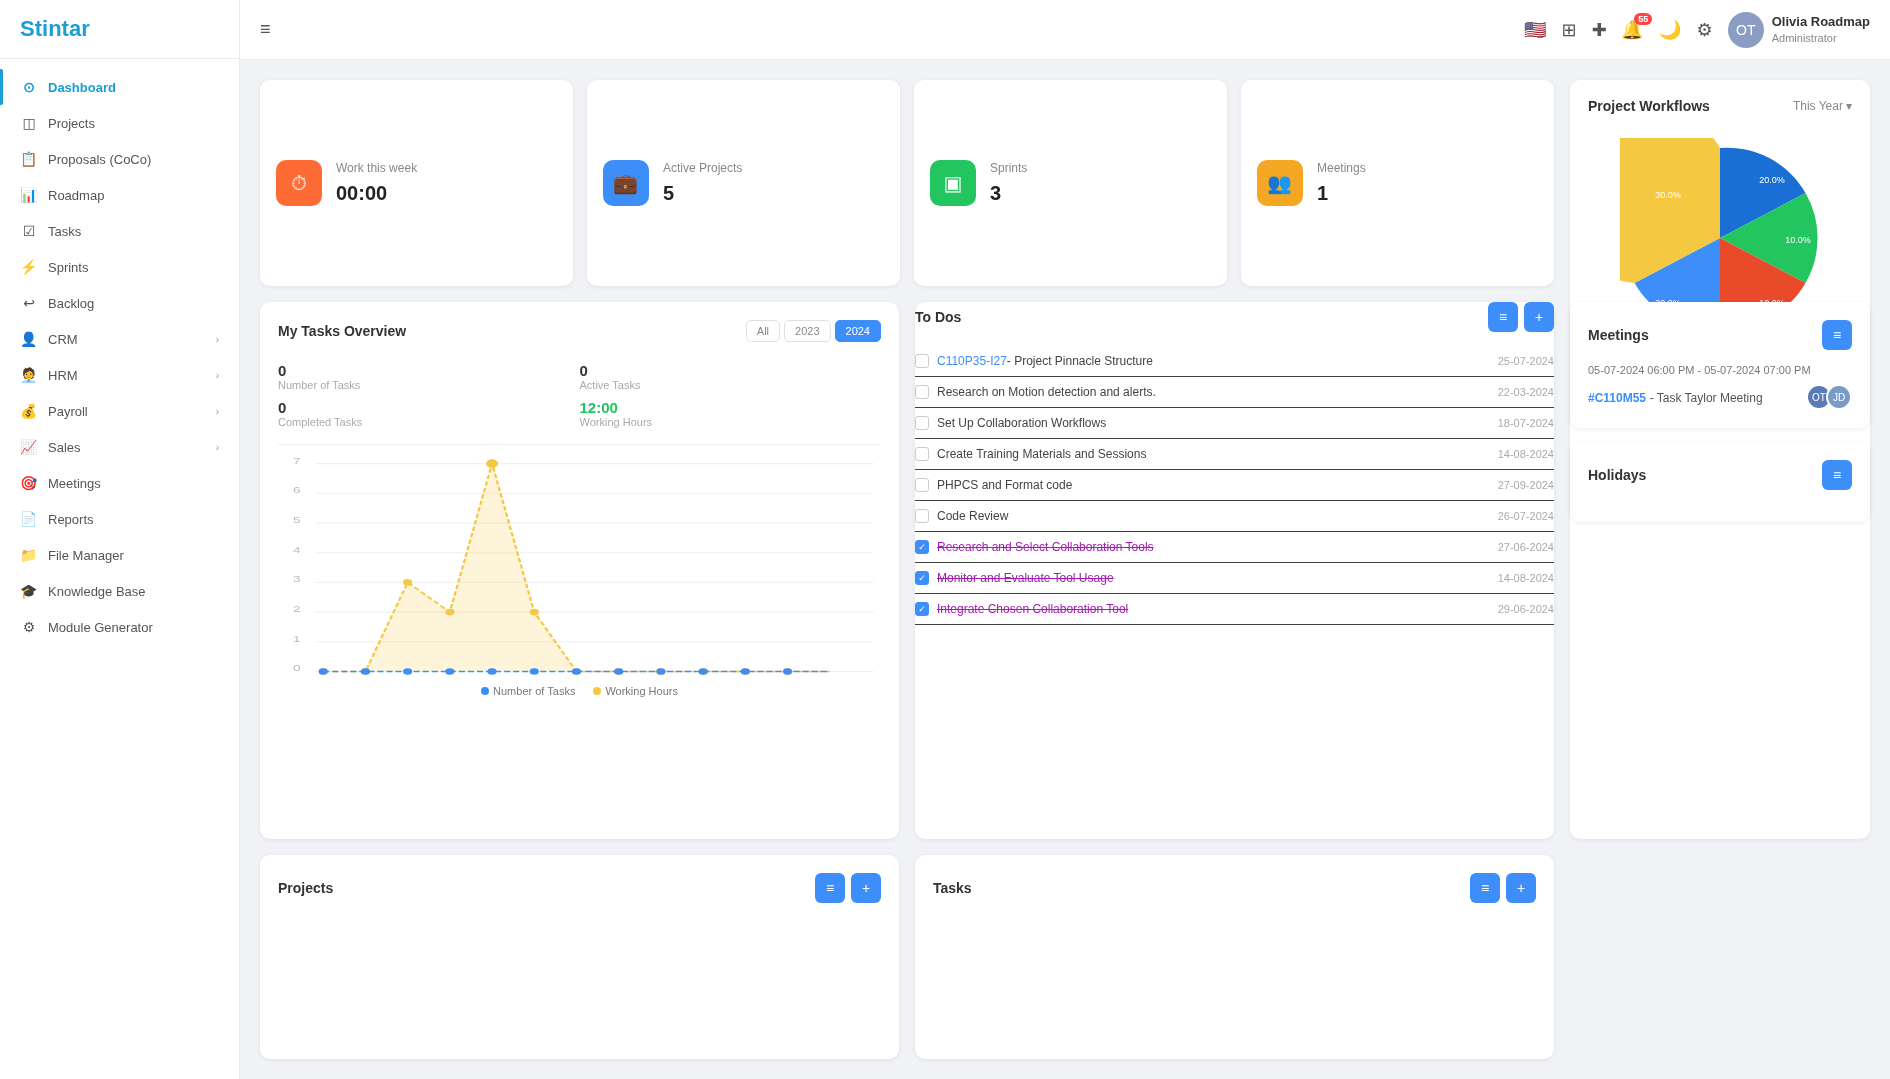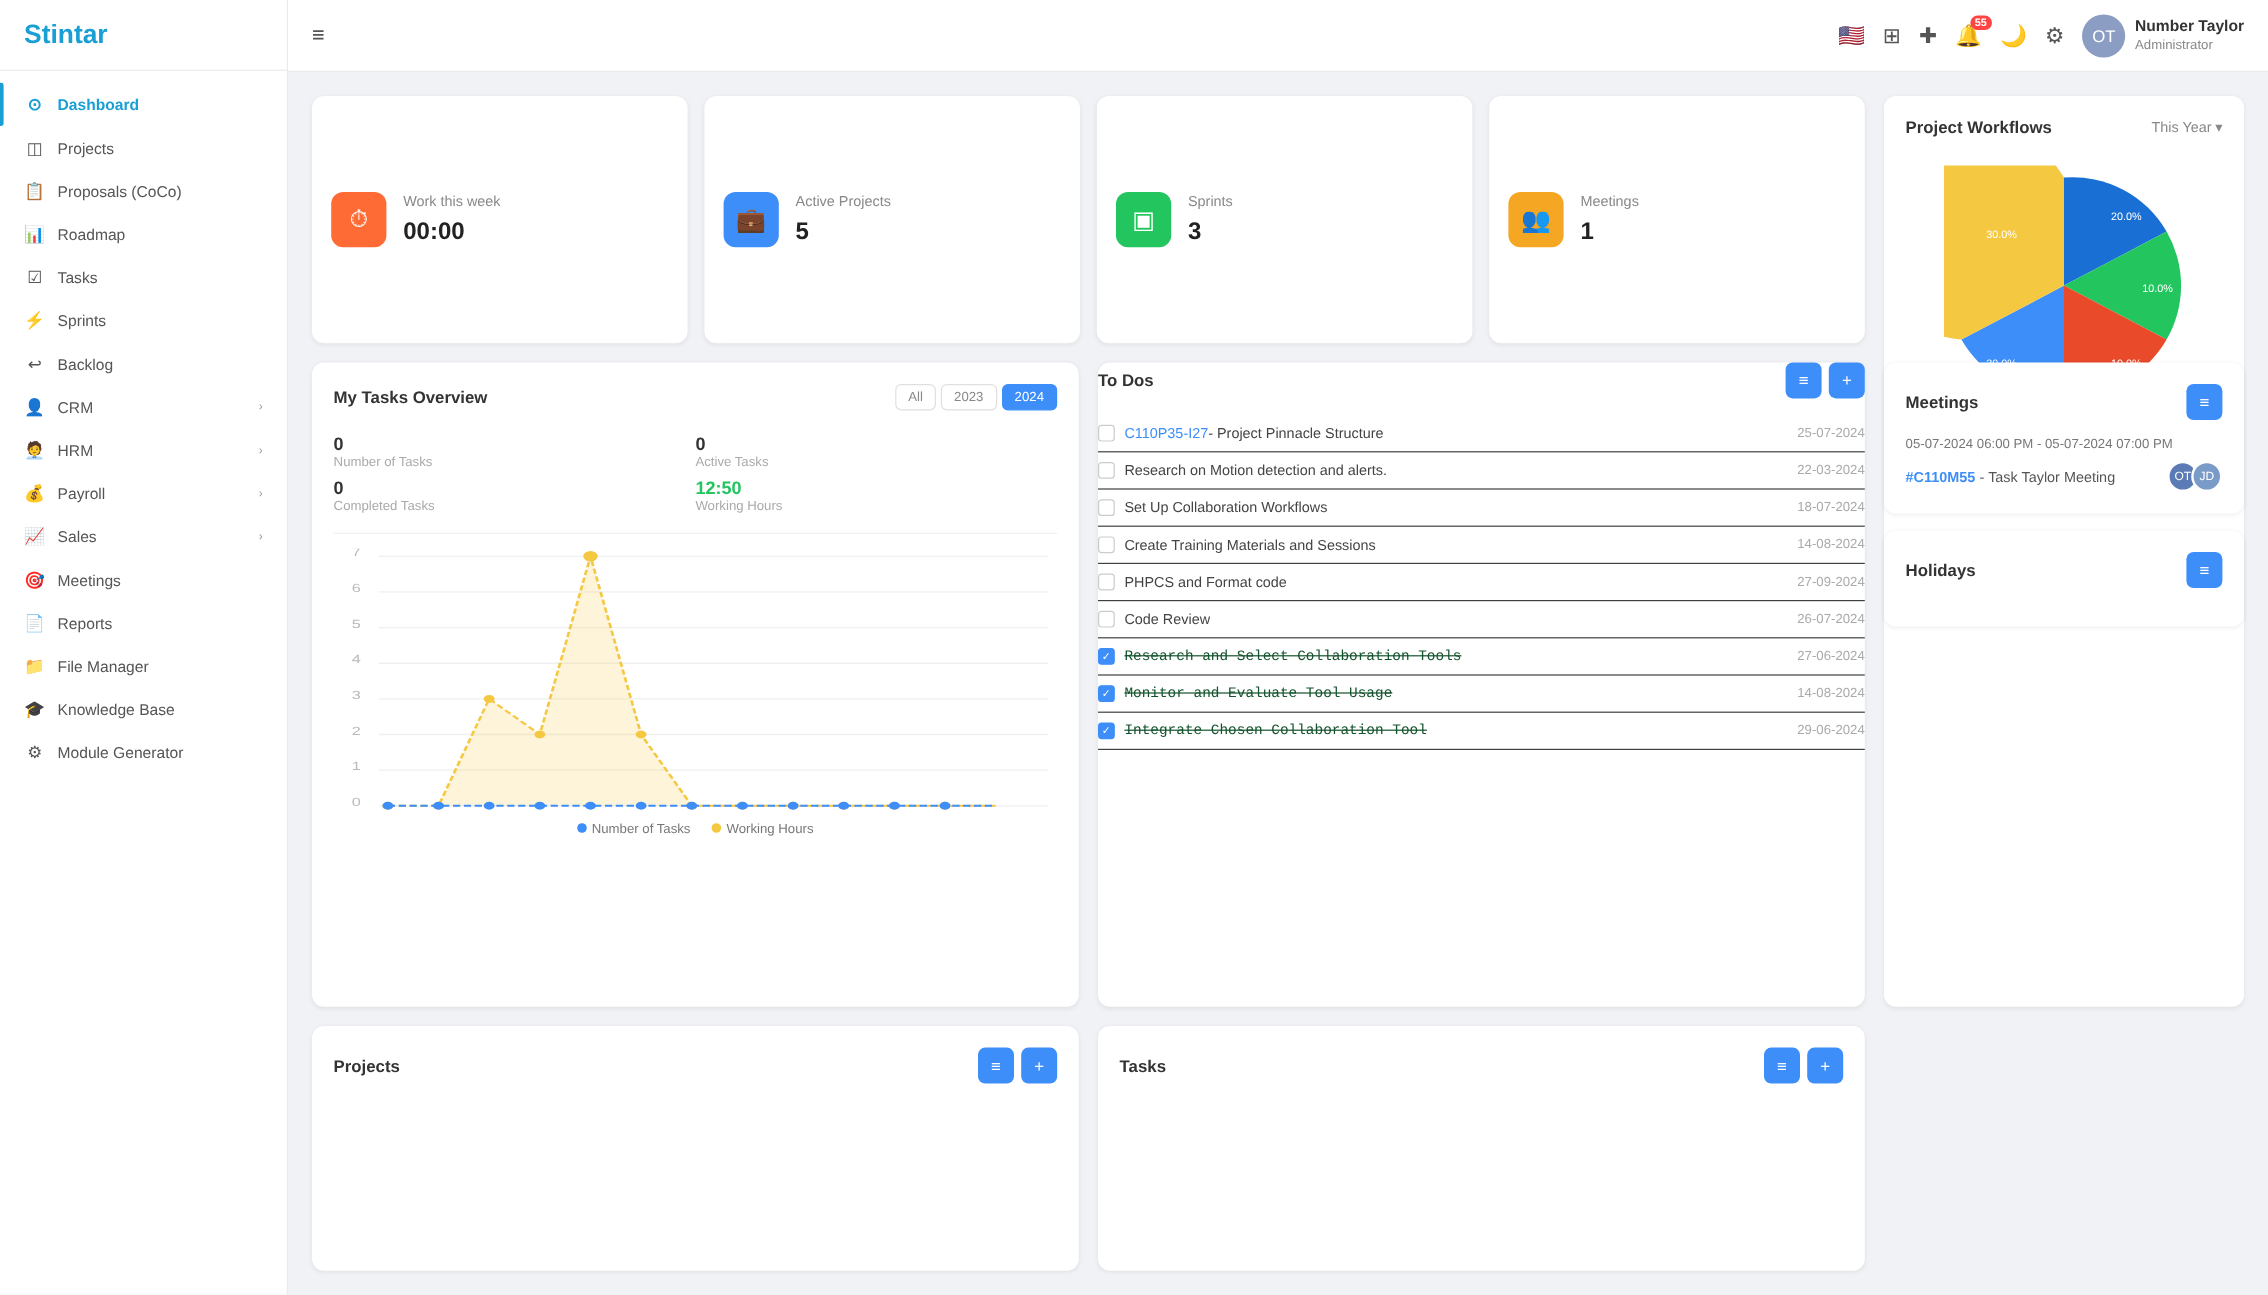--- a/index.html
+++ b/index.html
@@ -74,21 +74,21 @@
     
     .todos-panel { grid-column: 2; grid-row: 2; background: #fff; border-radius: 10px; box-shadow: 0 1px 4px rgba(0,0,0,0.07); }
     .todos-header { display: flex; align-items: center; justify-content: space-between; margin-bottom: 14px; }
     .todos-title { font-size: 14px; font-weight: 600; color: #333; }
     .icon-btn-group { display: flex; gap: 6px; }
     .icon-btn { width: 30px; height: 30px; border-radius: 6px; background: #3d8ef8; color: #fff; border: none; display: flex; align-items: center; justify-content: center; font-size: 14px; cursor: pointer; }
     .todo-item { display: flex; align-items: center; gap: 8px; padding: 8px 0; border-bottom: 1px solid #404040; font-size: 12px; }
     .todo-checkbox { width: 14px; height: 14px; border: 1px solid #ccc; border-radius: 3px; flex-shrink: 0; display: flex; align-items: center; justify-content: center; }
     .todo-checkbox.checked { background: #3d8ef8; border-color: #3d8ef8; color: #fff; font-size: 9px; }
     .todo-text { flex: 1; color: #444; }
-    .todo-text.done { text-decoration: line-through; color: #14532d; font-family: Liberation Mono, monospace; }
+    .todo-text.done { text-decoration: line-through; color: #a21caf; }
     .todo-link { color: #3d8ef8; text-decoration: none; }
     .todo-date { color: #aaa; font-size: 11px; flex-shrink: 0; }
 
     
     .bottom-left { grid-column: 1; grid-row: 3; background: #fff; border-radius: 10px; padding: 18px; box-shadow: 0 1px 4px rgba(0,0,0,0.07); min-height: 80px; }
     .bottom-mid { grid-column: 2; grid-row: 3; background: #fff; border-radius: 10px; padding: 18px; box-shadow: 0 1px 4px rgba(0,0,0,0.07); min-height: 80px; }
 
     
     .meetings-panel { }
     .meeting-time { font-size: 11px; color: #777; margin-bottom: 6px; }
@@ -198,21 +198,21 @@
       <span class="header-icon">✚</span>
       <span class="header-icon" style="position:relative;">
         🔔
         <span class="notification-badge">55</span>
       </span>
       <span class="header-icon">🌙</span>
       <span class="header-icon">⚙</span>
       <div class="user-avatar">
         <div class="avatar-img">OT</div>
         <div class="user-info">
-          <div class="user-name">Number Taylor</div>
+          <div class="user-name">Olivia Roadmap</div>
           <div class="user-role">Administrator</div>
         </div>
       </div>
     </div>
   </div>
 
   <div class="content-area">
 
     <div class="stats-row" id="stats-row">
         <div class="stat-card">
@@ -291,21 +291,21 @@
           </div>
           <div class="task-stat-item">
             <div class="task-stat-num">0</div>
     <div class="task-stat-label">Active Tasks</div>
           </div>
           <div class="task-stat-item">
             <div class="task-stat-num">0</div>
     <div class="task-stat-label">Completed Tasks</div>
           </div>
           <div class="task-stat-item">
-            <div class="task-stat-num green">12:50</div>
+            <div class="task-stat-num green">12:00</div>
     <div class="task-stat-label">Working Hours</div>
           </div>
         </div>
       <div class="chart-area">
         <svg class="line-chart" viewBox="0 0 400 200" preserveAspectRatio="none">
 
           <text x="10" y="195" font-size="9" fill="#bbb">0</text>
           <text x="10" y="168" font-size="9" fill="#bbb">1</text>
           <text x="10" y="141" font-size="9" fill="#bbb">2</text>
           <text x="10" y="114" font-size="9" fill="#bbb">3</text>

